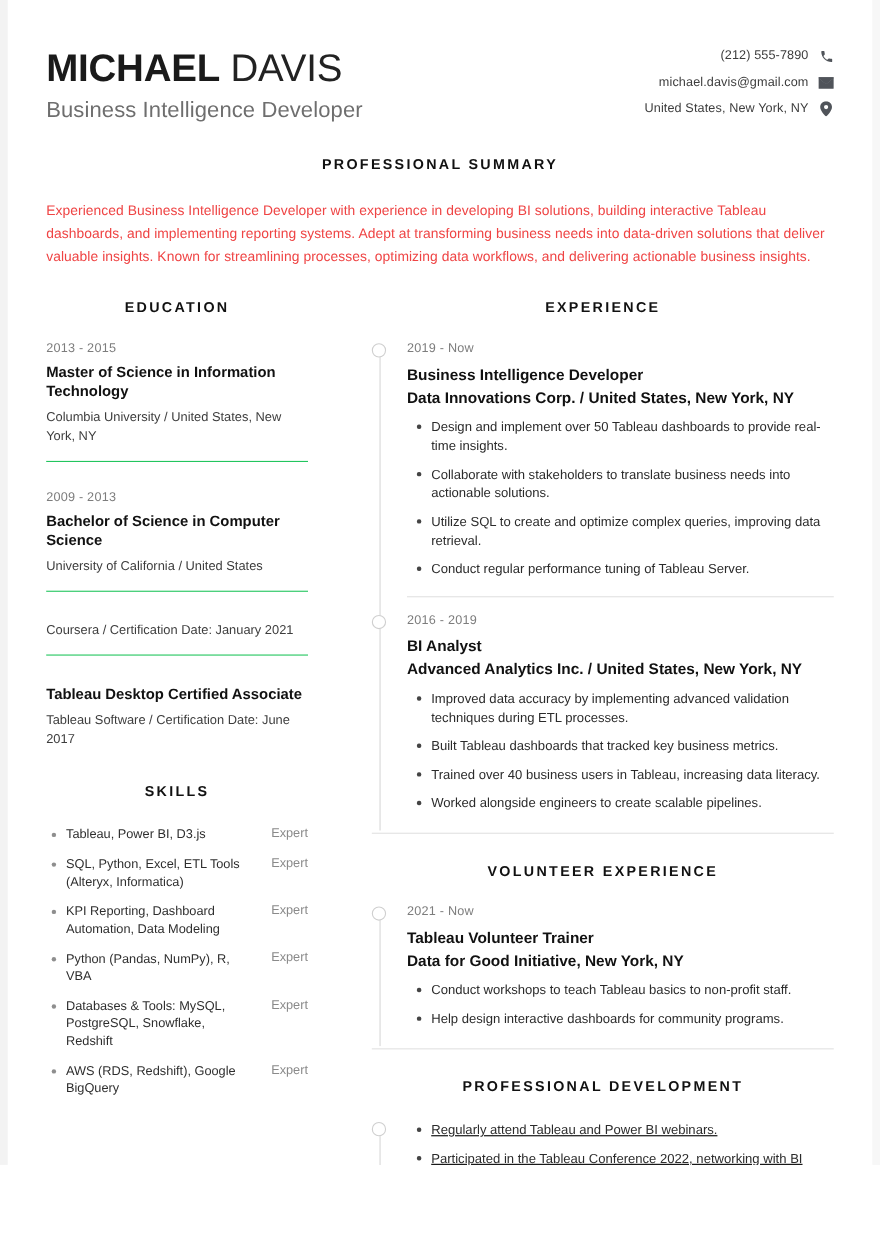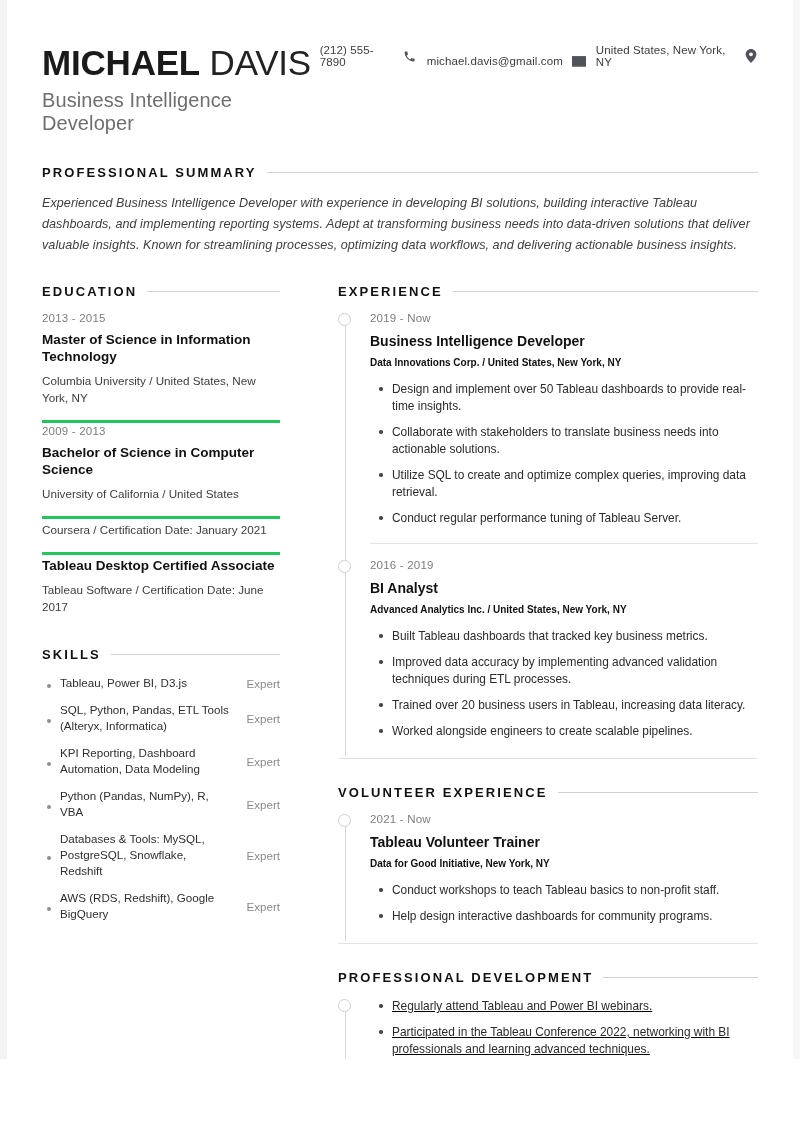--- a/index.html
+++ b/index.html
@@ -56,21 +56,21 @@
   .job-title {
     margin-top: 6px;
     font-size: 20px;
     font-weight: 400;
     color: #6e6e6e;
     letter-spacing: 0.1px;
   }
   .contact-block {
     padding-top: 10px;
     display: flex;
-    flex-direction: row;
+    flex-direction: column;
     gap: 10px;
     align-items: flex-end;
   }
   .contact-row {
     display: flex;
     align-items: center;
     justify-content: flex-end;
     gap: 9px;
     font-size: 11.5px;
     color: #3d3d3d;
@@ -85,20 +85,21 @@
     flex: 0 0 14px;
   }
   .contact-icon svg { display: block; }
 
   
   .section-head {
     display: flex;
     align-items: center;
     gap: 10px;
     margin-bottom: 13px;
+    flex-direction: column;
   }
   .section-head .label {
     font-size: 13px;
     font-weight: 700;
     letter-spacing: 2.1px;
     color: #111;
     white-space: nowrap;
   }
   .section-head .rule {
     flex: 1 1 auto;
@@ -106,43 +107,42 @@
     background: #d2d2d2;
   }
 
   
   .summary {
     margin-top: 26px;
   }
   .summary-text {
     font-size: 12.6px;
     line-height: 21px;
-    color: #404040;
+    color: #ef4444;
     letter-spacing: 0.05px;
-    font-style: italic;
   }
 
   
   .columns {
     display: flex;
     margin-top: 28px;
     align-items: flex-start;
   }
   .col-left {
     width: 238px;
     flex: 0 0 238px;
   }
   .col-gap { flex: 0 0 58px; }
   .col-right { flex: 1 1 auto; }
 
   
   .edu-item { padding-bottom: 14px; }
   .edu-item + .edu-item {
-    border-top: 3px solid #22c55e;
-    padding-top: 2px;
+    border-top: 1px solid #22c55e;
+    padding-top: 26px;
   }
   .edu-date {
     font-size: 11.5px;
     color: #7d7d7d;
     margin-bottom: 7px;
     letter-spacing: 0.2px;
   }
   .edu-degree {
     font-size: 13.5px;
     font-weight: 700;
@@ -153,21 +153,21 @@
   .edu-school {
     font-size: 11.7px;
     color: #3d3d3d;
     line-height: 17px;
   }
 
   
   .skills-section { margin-top: 18px; }
   .skill-row {
     display: flex;
-    align-items: center;
+    align-items: flex-start;
     gap: 9px;
     margin-bottom: 11px;
     padding-left: 5px;
   }
   .skill-dot {
     width: 4px;
     height: 4px;
     border-radius: 50%;
     background: #8e8e8e;
     margin-top: 6px;
@@ -225,21 +225,21 @@
     margin-bottom: 8px;
     letter-spacing: 0.2px;
   }
   .exp-role {
     font-size: 14px;
     font-weight: 700;
     color: #111;
     line-height: 19px;
   }
   .exp-company {
-    font-size: 10px;
+    font-size: 14px;
     font-weight: 700;
     color: #111;
     line-height: 19px;
     margin-top: 2px;
     margin-bottom: 9px;
   }
   .exp-bullets {
     list-style: none;
     margin: 0;
     padding: 0 0 0 22px;
@@ -363,21 +363,21 @@
             <span class="rule"></span>
           </div>
 
           <div class="skill-row">
             <span class="skill-dot"></span>
             <span class="skill-name">Tableau, Power BI, D3.js</span>
             <span class="skill-level">Expert</span>
           </div>
           <div class="skill-row">
             <span class="skill-dot"></span>
-            <span class="skill-name">SQL, Python, Pandas, ETL Tools (Alteryx, Informatica)</span>
+            <span class="skill-name">SQL, Python, Excel, ETL Tools (Alteryx, Informatica)</span>
             <span class="skill-level">Expert</span>
           </div>
           <div class="skill-row">
             <span class="skill-dot"></span>
             <span class="skill-name">KPI Reporting, Dashboard Automation, Data Modeling</span>
             <span class="skill-level">Expert</span>
           </div>
           <div class="skill-row">
             <span class="skill-dot"></span>
             <span class="skill-name">Python (Pandas, NumPy), R, VBA</span>
@@ -421,23 +421,23 @@
                 <li>Conduct regular performance tuning of Tableau Server.</li>
               </ul>
             </div>
 
             <div class="tl-entry">
               <span class="tl-dot"></span>
               <div class="exp-date">2016 - 2019</div>
               <div class="exp-role">BI Analyst</div>
               <div class="exp-company">Advanced Analytics Inc. / United States, New York, NY</div>
               <ul class="exp-bullets">
+                <li>Improved data accuracy by implementing advanced validation techniques during ETL processes.</li>
                 <li>Built Tableau dashboards that tracked key business metrics.</li>
-                <li>Improved data accuracy by implementing advanced validation techniques during ETL processes.</li>
-                <li>Trained over 20 business users in Tableau, increasing data literacy.</li>
+                <li>Trained over 40 business users in Tableau, increasing data literacy.</li>
                 <li>Worked alongside engineers to create scalable pipelines.</li>
               </ul>
             </div>
           </div>
           <div class="pd-rule"></div>
         </div>
 
         <div class="block-space"></div>
 
         <div>

